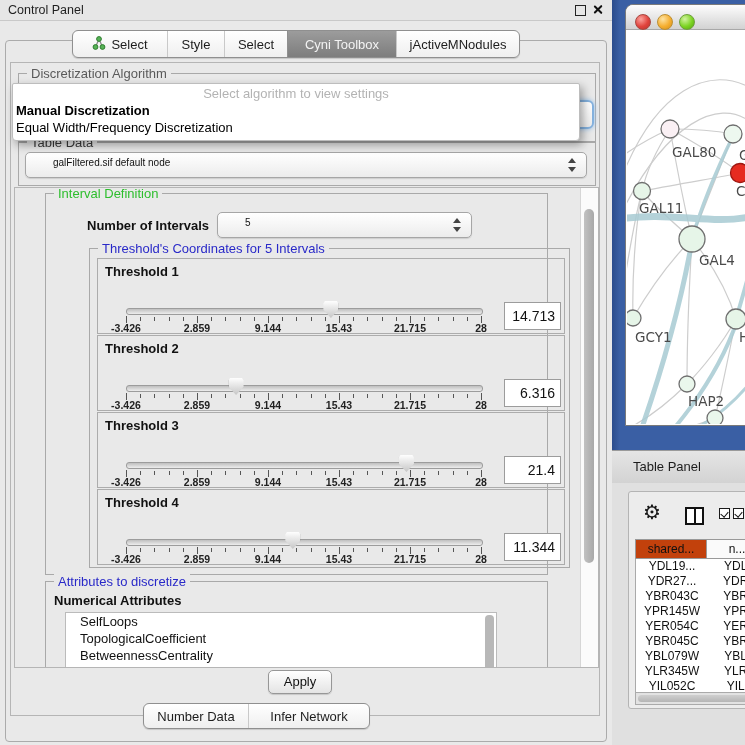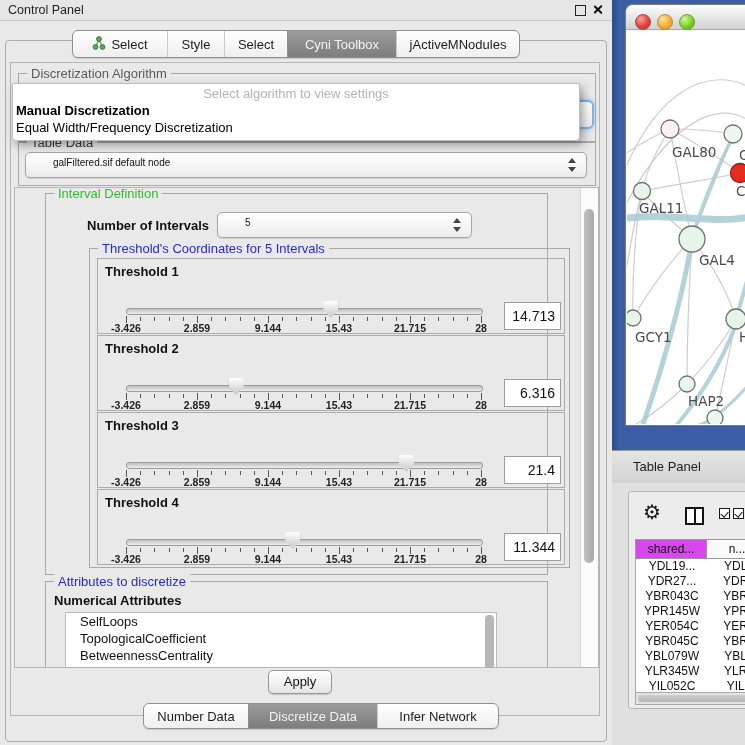--- a/index.html
+++ b/index.html
@@ -84,21 +84,21 @@
   .tp-body{left:612px;top:483px;width:133px;height:262px;background:#E0E0E0;}
   .tp-inner{position:absolute;left:16px;top:8px;width:130px;height:216px;background:#ECECEC;border:1px solid #B4B4B4;border-radius:3px;}
   .gear{position:absolute;left:14px;top:10px;font-size:20px;color:#161616;line-height:20px;}
   .cols-ico{position:absolute;left:56px;top:15px;width:15px;height:14px;border:2px solid #111;background:#FFF;}
   .cols-ico:before{content:"";position:absolute;left:6.5px;top:0;width:2px;height:14px;background:#111;}
   .cb{position:absolute;top:16px;width:9px;height:9px;border:1.6px solid #1A1A1A;background:#FFF;}
   .cb:after{content:"";position:absolute;left:1.5px;top:0.5px;width:4px;height:6px;border-right:1.8px solid #111;border-bottom:1.8px solid #111;transform:rotate(40deg);}
   .tbl{position:absolute;left:6px;top:47px;width:140px;}
   .tbl .hrow{display:flex;height:20px;}
   .tbl .hcell{border:1px solid #999;font-size:12px;color:#111;text-align:center;line-height:19px;overflow:hidden;}
-  .tbl .hcell.c1{width:70px;background:#d946ef;}
+  .tbl .hcell.c1{width:70px;background:#c2410c;}
   .tbl .hcell.c2{width:60px;background:#FAFAFA;border-left:none;}
   .trow{display:flex;height:15px;background:#FFF;}
   .tcell{font-size:12px;color:#111;text-align:center;line-height:15px;overflow:hidden;white-space:nowrap;}
   .tcell.c1{width:72px;} .tcell.c2{width:62px;}
   .tbl-body{border:1px solid #AAA;border-top:none;width:134px;overflow:hidden;background:#FFF;}
   .hsb{position:absolute;left:6px;top:200px;width:134px;height:11px;background:#E2E2E2;border:1px solid #AAA;}
   .hsb .th{position:absolute;left:2px;top:1.5px;width:124px;height:7px;background:linear-gradient(#CFCFCF,#B5B5B5);border-radius:4px;}
   .bold{font-weight:bold;}
   .lab13{font-size:13px;color:#111;}
 </style>
@@ -350,23 +350,20 @@
   <div class="vsb-track">
       <div class="vsb-thumb"></div>
     </div>
 </div>
 
 <div class="abs apply-btn">Apply</div>
 
 <div class="abs seg-strip" style="left:143px;top:703px;height:24px;z-index:20;">
   <div class="seg" style="width:88px;">
       <span>Number Data</span>
-    </div>
-  <div class="seg active" style="width:112px;">
-      <span>Discretize Data</span>
     </div>
   <div class="seg" style="width:104px;">
       <span>Infer Network</span>
     </div>
 </div>
 
 <div class="abs desktop"></div>
 
 <div class="net-window">
   <div class="net-canvas">

